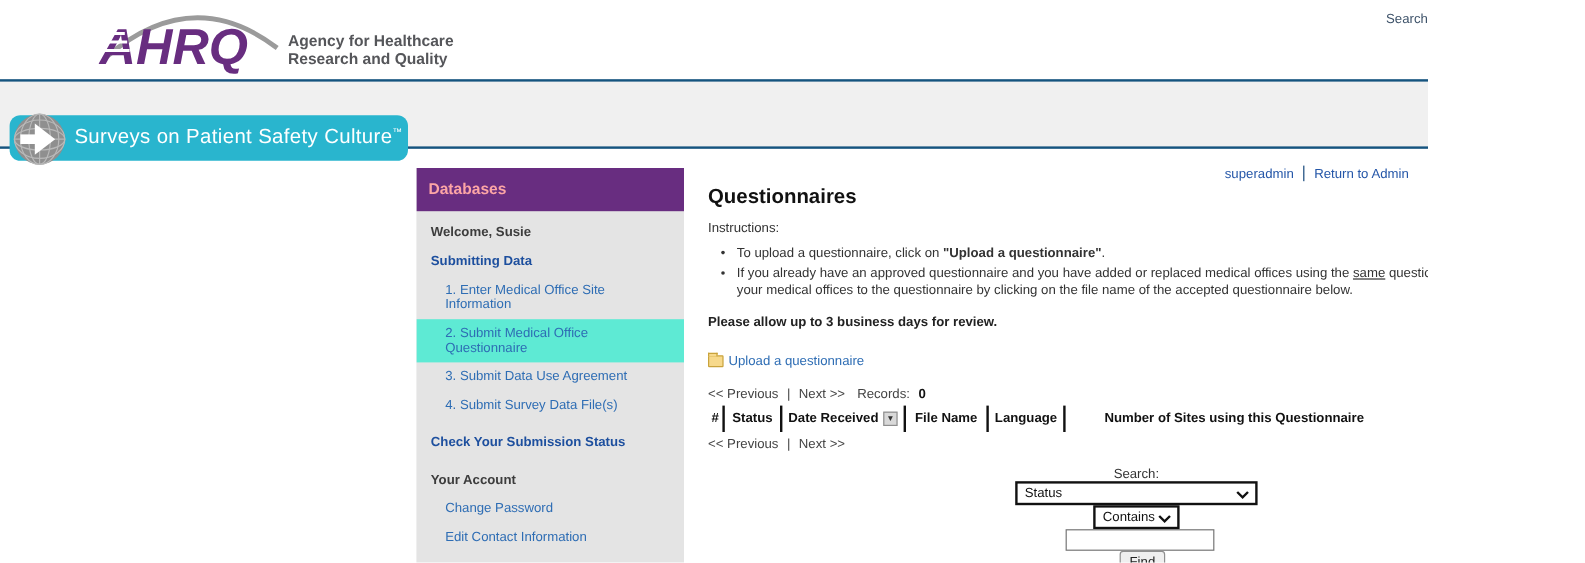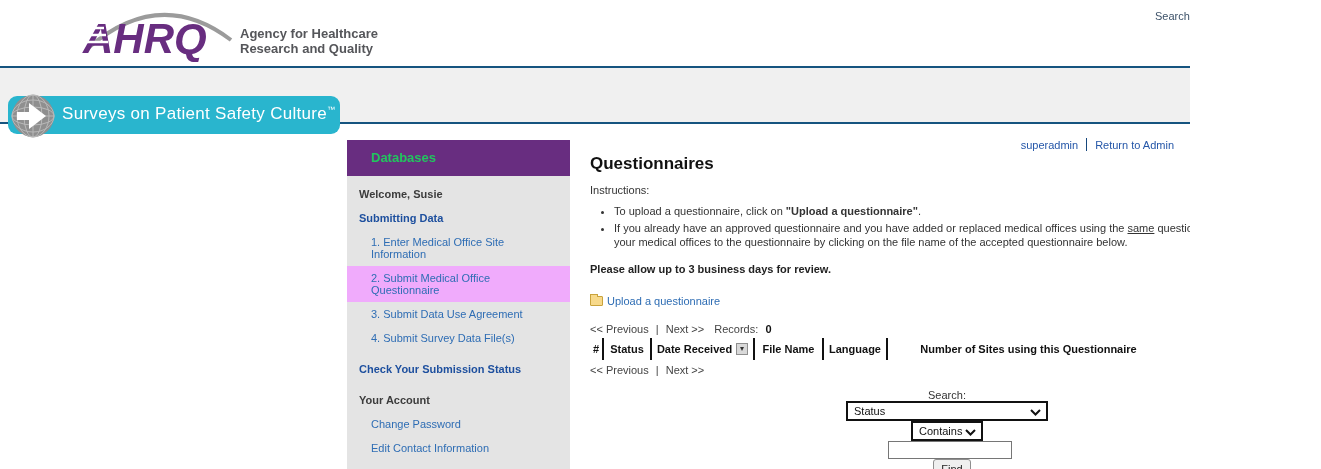--- a/index.html
+++ b/index.html
@@ -43,29 +43,29 @@
     display: flex; align-items: flex-end; font-size: 11px; color: #2456a8;
   }
   .admin-bar .lnk { cursor: pointer; }
   .admin-sep { border-left: 1px solid #16477c; height: 13px; margin: 0 8px; }
   
   .sidebar {
     position: absolute; left: 347px; top: 140px; width: 223px; height: 329px;
     background: #e4e4e4; overflow: hidden;
   }
   .sidebar-title {
-    background: #682d80; color: #22c55e; font-weight: bold; font-size: 13px;
-    padding: 10px 24px 11px;
+    background: #682d80; color: #fca5a5; font-weight: bold; font-size: 13px;
+    padding: 10px 10px 11px;
   }
   .side-items { padding-top: 6px; }
   .side-item { font-size: 11px; line-height: 12px; padding: 6px 12px; }
   .heading-dark { font-weight: bold; color: #3c3c3c; }
   .heading-link { font-weight: bold; color: #1d4f9e; cursor: pointer; }
   .sub-link { color: #2e6db4; padding-left: 24px; cursor: pointer; }
-  .active-item { background: #f0abfc; }
+  .active-item { background: #5eead4; }
   .gap { margin-top: 7px; }
   
   .main { position: absolute; left: 590px; top: 140px; width: 720px; font-size: 11px; color: #333; }
   .page-title { font-size: 17px; font-weight: bold; color: #111; margin-top: 14px; }
   .instructions { margin-top: 10px; }
   ul.bullets { margin-top: 8px; padding-left: 24px; width: 662px; }
   ul.bullets li { margin-bottom: 3px; line-height: 14px; }
   .b { font-weight: bold; }
   .u { text-decoration: underline; }
   .notice { margin-top: 14px; font-weight: bold; text-align: left; color: #222; }

